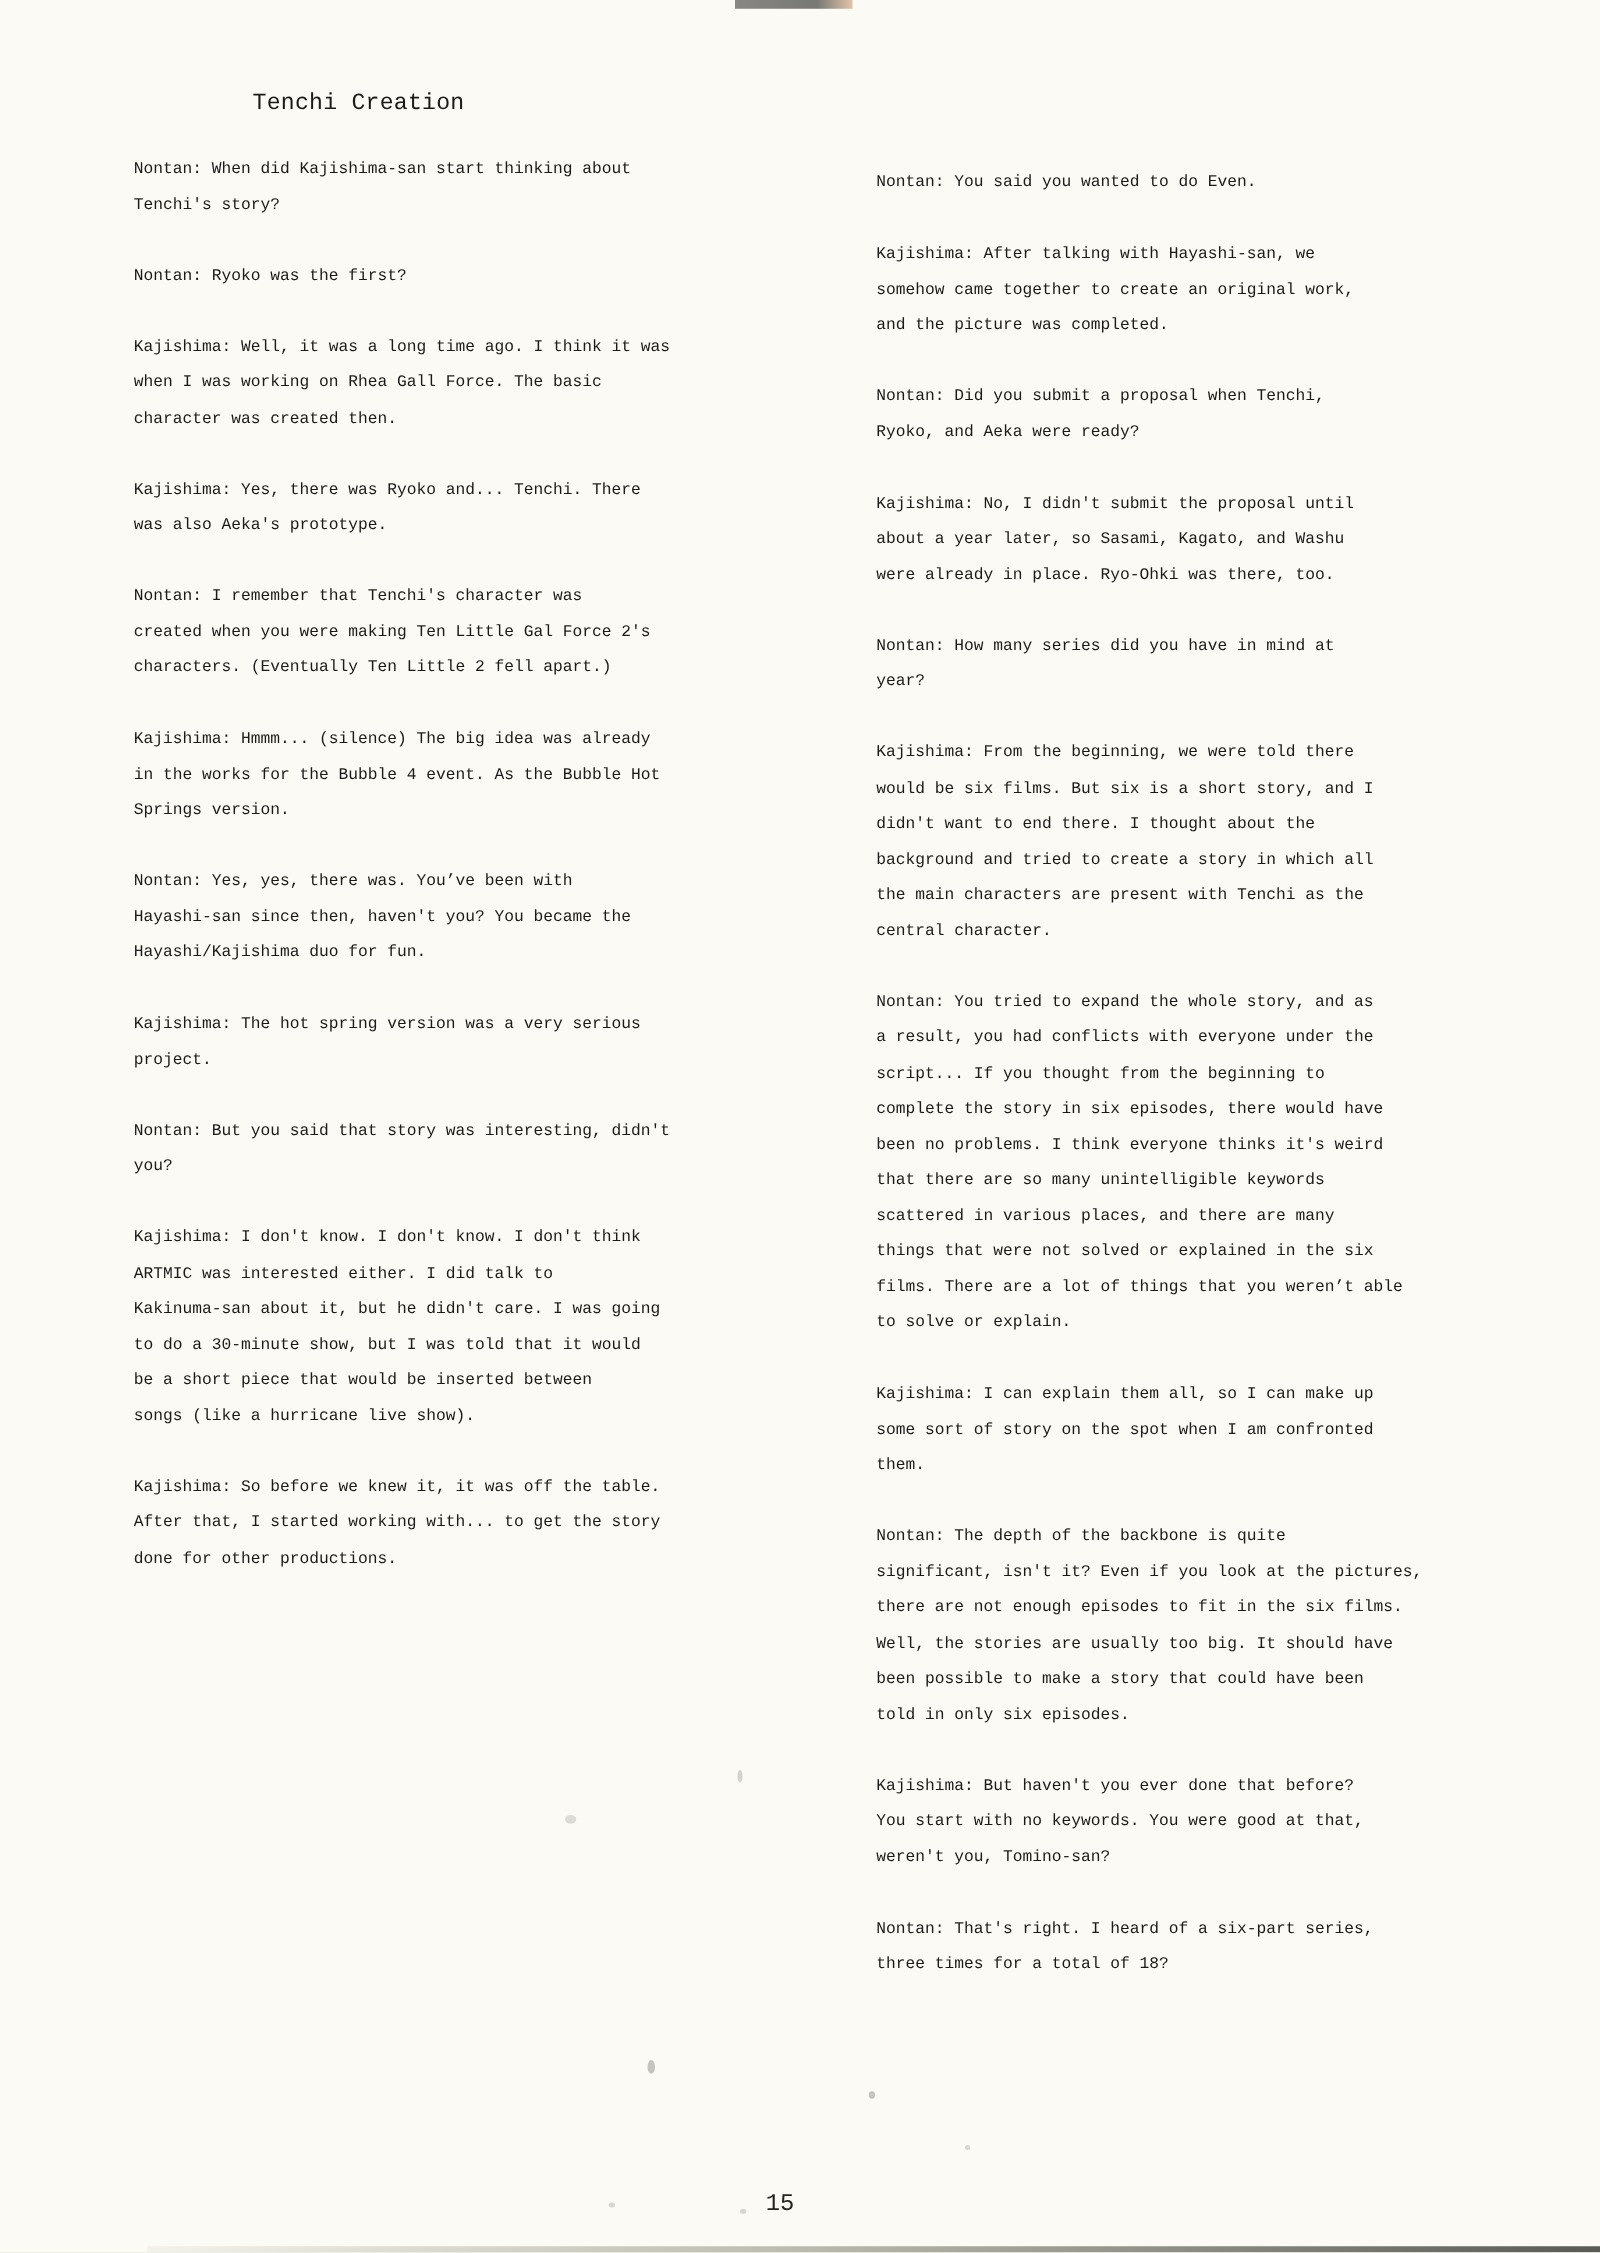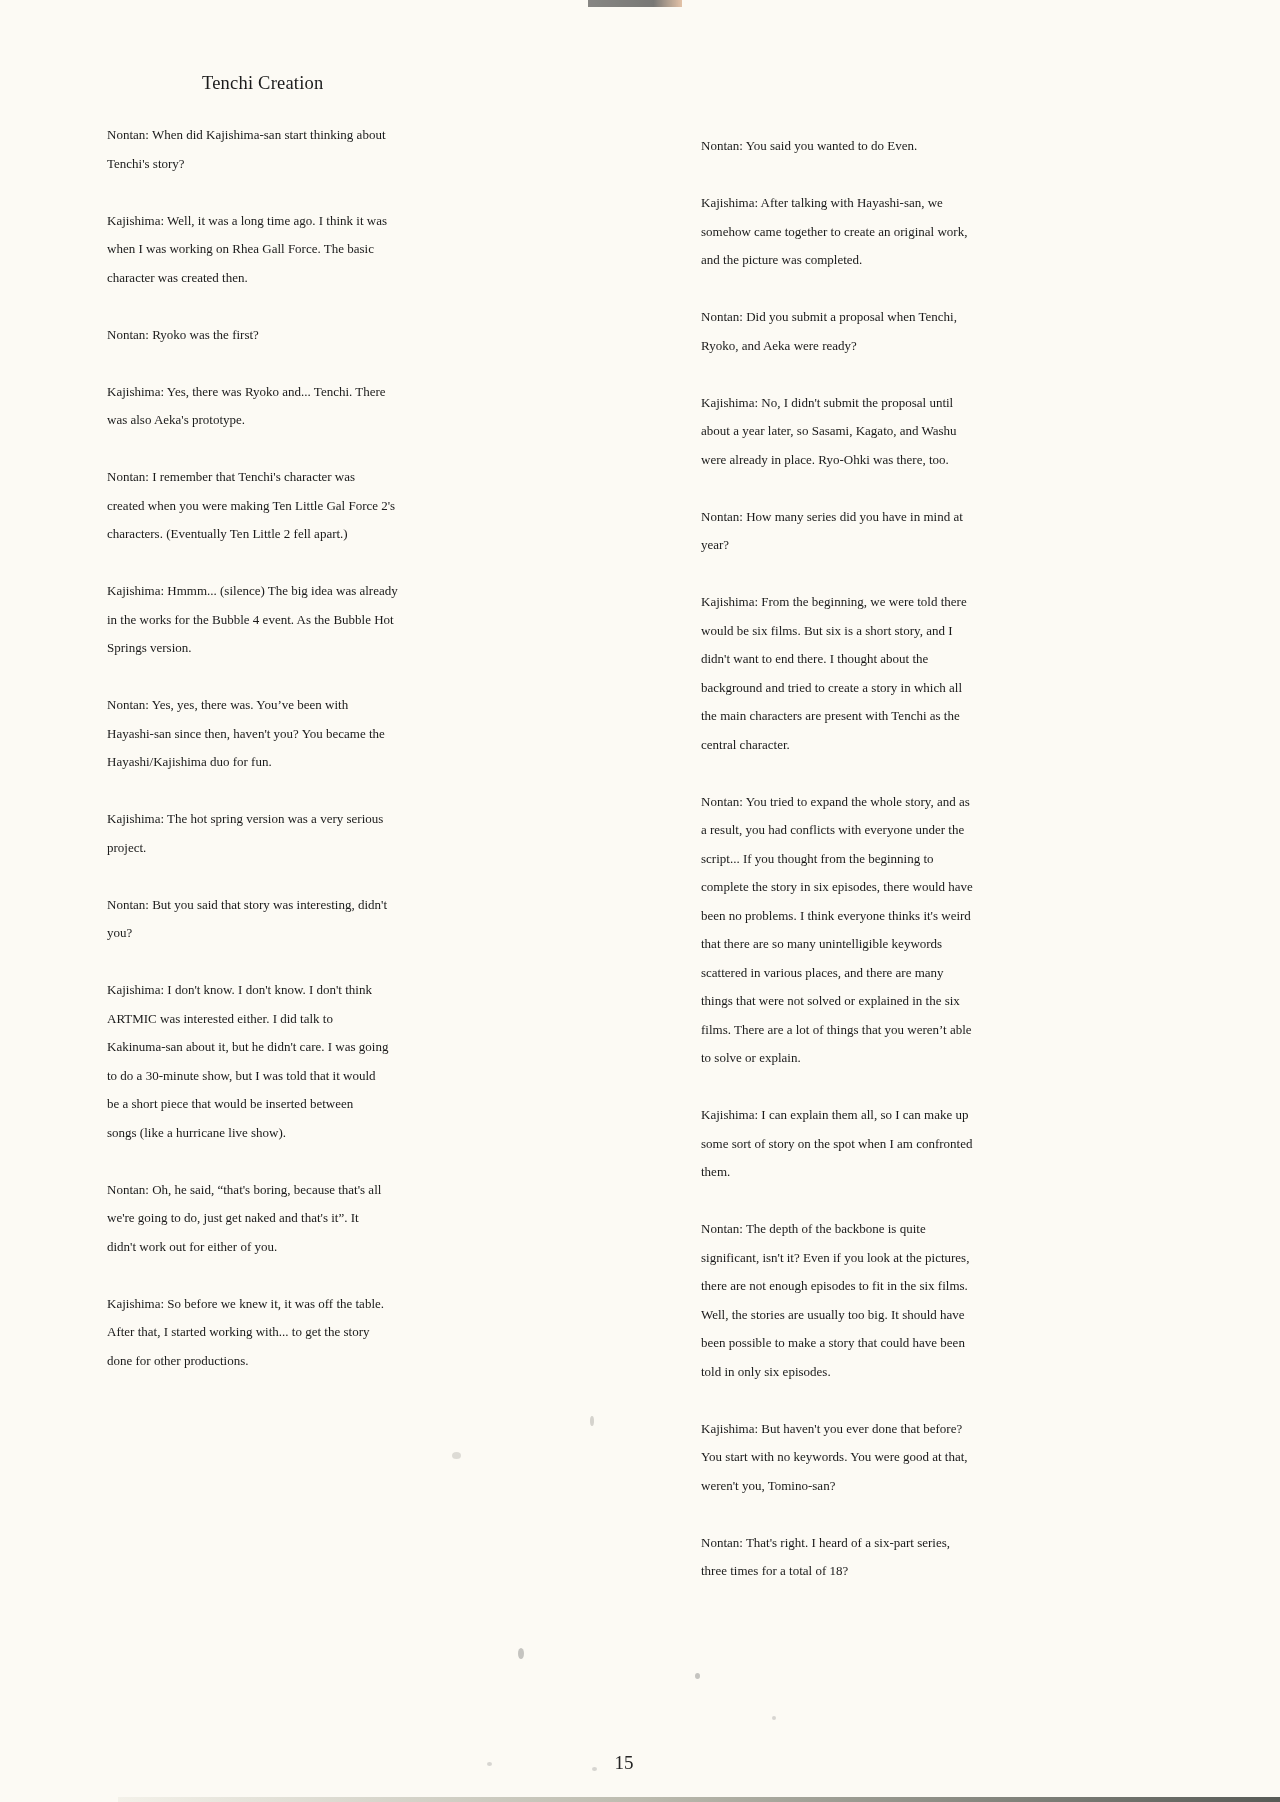--- a/index.html
+++ b/index.html
@@ -2,21 +2,21 @@
 <html><head>
 <meta charset="utf-8">
 <style>
   html,body{margin:0;padding:0;background:#e8e6e0;}
   .page{
     position:relative;
     width:1280px;height:1802px;
     margin:0 auto;
     background:#fcfaf4;
     overflow:hidden;
-    font-family:Liberation Serif, serif;
+    font-family:Liberation Mono, monospace;
     color:#1a1a1a;
   }
   .page-title{
     position:absolute;
     left:202px;top:72px;
     font-size:18.5px;
     line-height:22px;
     letter-spacing:.2px;
   }
   .col{
@@ -62,24 +62,24 @@
 </head>
 <body>
 
 <div class="page">
 
   <div class="page-title">Tenchi Creation</div>
 
   <div class="col col-left">
     <p>Nontan: When did Kajishima-san start thinking about
 Tenchi's story?</p>
+    <p>Nontan: Ryoko was the first?</p>
     <p>Kajishima: Well, it was a long time ago. I think it was
 when I was working on Rhea Gall Force. The basic
 character was created then.</p>
-    <p>Nontan: Ryoko was the first?</p>
     <p>Kajishima: Yes, there was Ryoko and... Tenchi. There
 was also Aeka's prototype.</p>
     <p>Nontan: I remember that Tenchi's character was
 created when you were making Ten Little Gal Force 2's
 characters. (Eventually Ten Little 2 fell apart.)</p>
     <p>Kajishima: Hmmm...  (silence) The big idea was already
 in the works for the Bubble 4 event. As the Bubble Hot
 Springs version.</p>
     <p>Nontan: Yes, yes, there was. You’ve been with
 Hayashi-san since then, haven't you? You became the
@@ -87,23 +87,20 @@
     <p>Kajishima: The hot spring version was a very serious
 project.</p>
     <p>Nontan: But you said that story was interesting, didn't
 you?</p>
     <p>Kajishima: I don't know. I don't know. I don't think
 ARTMIC was interested either. I did talk to
 Kakinuma-san about it, but he didn't care. I was going
 to do a 30-minute show, but I was told that it would
 be a short piece that would be inserted between
 songs (like a hurricane live show).</p>
-    <p>Nontan: Oh, he said, “that's boring, because that's all
-we're going to do, just get naked and that's it”. It
-didn't work out for either of you.</p>
     <p>Kajishima: So before we knew it, it was off the table.
 After that, I started working with... to get the story
 done for other productions.</p>
   </div>
 
   <div class="col col-right">
     <p>Nontan: You said you wanted to do Even.</p>
     <p>Kajishima: After talking with Hayashi-san, we
 somehow came together to create an original work,
 and the picture was completed.</p>

